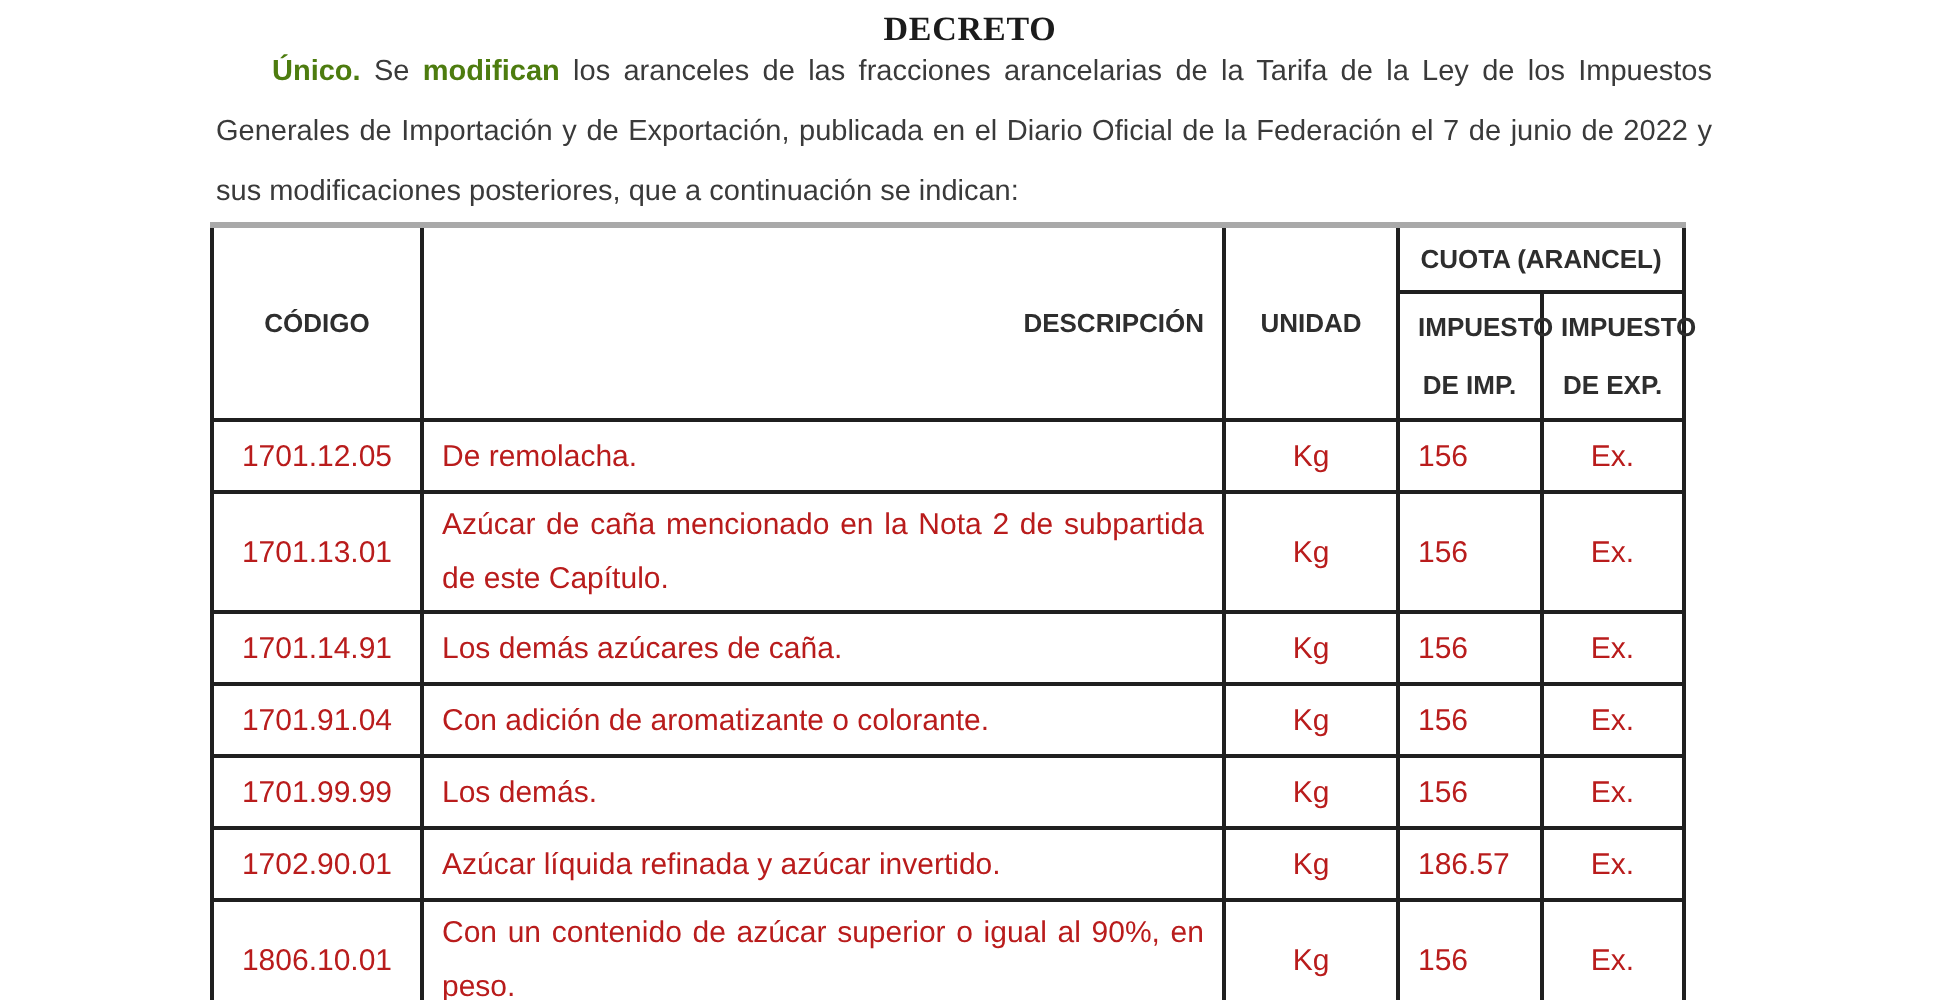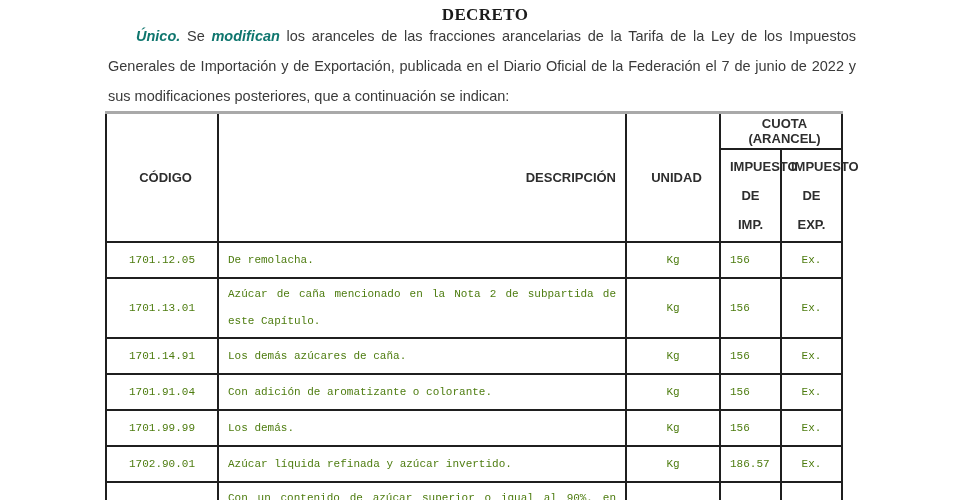--- a/index.html
+++ b/index.html
@@ -31,21 +31,21 @@
     position: absolute;
     left: 108px;
     top: 21px;
     width: 748px;
     text-align: justify;
     text-indent: 28px;
     font-size: 14.5px;
     line-height: 30px;
     color: #3a3a3a;
   }
-  .doc-paragraph b { color: #0f766e; font-style: italic; }
+  .doc-paragraph b { color: #4d7c0f; }
 
   .doc-table {
     position: absolute;
     left: 105px;
     top: 111px;
     border-collapse: collapse;
     table-layout: fixed;
     width: 738px;
     font-size: 13px;
     color: #333333;
@@ -58,33 +58,32 @@
   
   .doc-table thead tr:first-child th {
     border-top: 3px solid #a9a9a9;
   }
   .doc-table th {
     font-weight: bold;
     text-align: center;
     vertical-align: middle;
     color: #2e2e2e;
   }
-  .hdr-sub1 th { height: 27px; padding-left: 16px; }
+  .hdr-sub1 th { height: 27px; }
   .hdr-sub2 th { height: 56px; line-height: 29px; border-radius: 18px; }
   .col-codigo  { width: 85px;  text-align: center; margin-top: 24px; }
   .col-descripcion { width: 381px; text-align: justify; line-height: 27px; }
   .col-unidad  { width: 67px;  text-align: center; }
   .col-imp     { width: 107px; text-align: left; }
   .col-exp     { width: 98px;  text-align: center; }
   .doc-table tbody td {
     height: 30px;
     vertical-align: middle;
-    font-size: 11px;
-    color: #4d7c0f;
-    font-family: Liberation Mono, monospace;
+    font-size: 15px;
+    color: #b91c1c;
   }
 </style>
 </head>
 <body>
 
 <div class="page">
 
   <h1 class="doc-title">DECRETO</h1>
 
   <p class="doc-paragraph"><b>Único.</b><span> Se </span><b>modifican</b><span> los aranceles de las fracciones arancelarias de la Tarifa de la Ley de los Impuestos Generales de Importación y de Exportación, publicada en el Diario Oficial de la Federación el 7 de junio de 2022 y sus modificaciones posteriores, que a continuación se indican:</span></p>

